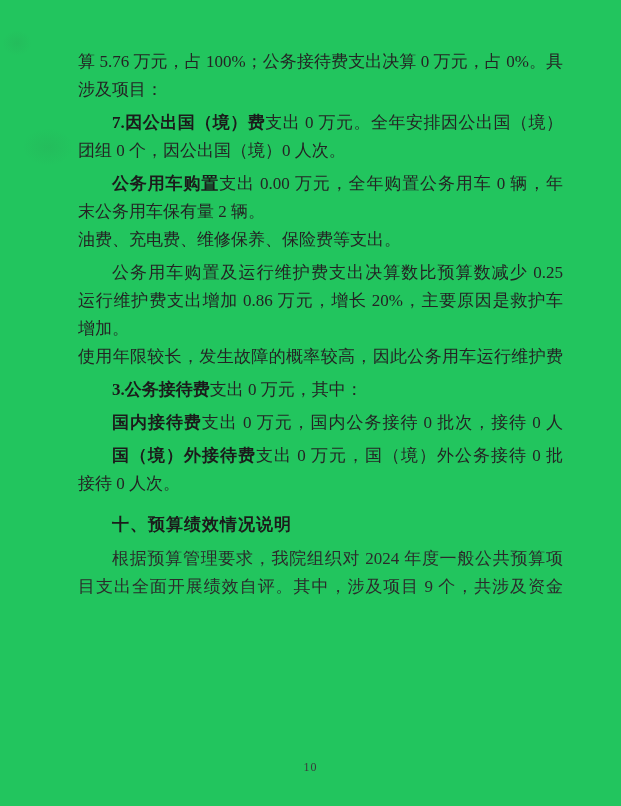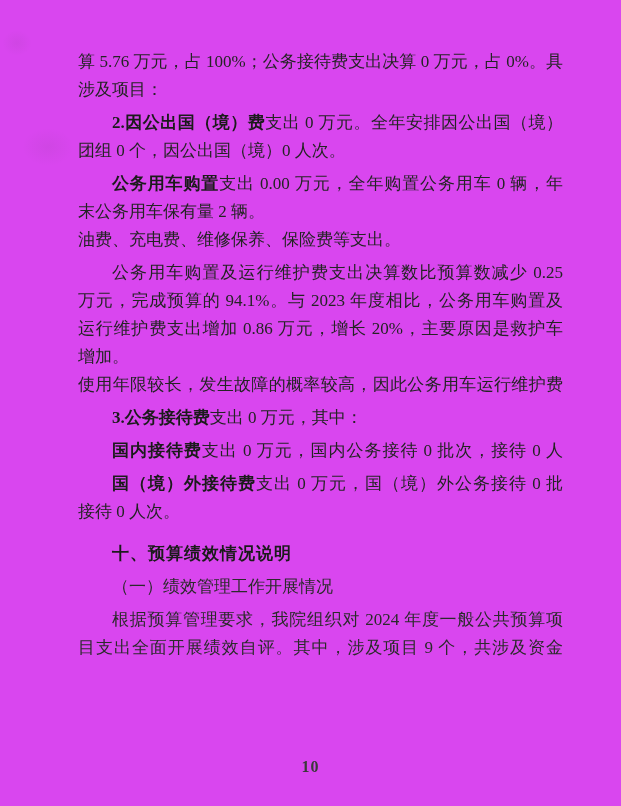--- a/index.html
+++ b/index.html
@@ -8,21 +8,21 @@
     background: #ffffff;
   }
   body {
     width: 621px;
     height: 806px;
   }
   .page {
     position: relative;
     width: 621px;
     height: 806px;
-    background: #d946ef;
+    background: #22c55e;
     overflow: hidden;
     font-family: "Liberation Serif", "DejaVu Serif", serif;
     color: #242424;
   }
   
   .smudge {
     position: absolute;
     pointer-events: none;
     background: radial-gradient(ellipse at center, rgba(60,60,60,0.06), rgba(60,60,60,0.0) 70%);
   }
@@ -48,65 +48,62 @@
   }
   .line.indent {
     padding-left: 34px;
     margin-top: 5px;
   }
   .line .seg.bold {
     font-weight: bold;
     color: #1b1b1b;
   }
   .line.heading {
-    font-family: Liberation Serif, serif;
+    font-family: Liberation Mono, monospace;
     font-weight: 600;
     color: #1c1c1c;
     letter-spacing: 1px;
     margin-top: 14px;
   }
   .line.kaiti {
     color: #2b2b2b;
   }
   .page-number {
     position: absolute;
     left: 0;
     right: 0;
     top: 759px;
     text-align: center;
-    font-size: 16px;
+    font-size: 12px;
     line-height: 16px;
     color: #3a3a3a;
     letter-spacing: 1px;
     font-family: "Liberation Serif", "DejaVu Serif", serif;
-    font-weight: bold;
   }
 </style>
 </head>
 <body>
 
 <div class="page">
   <div class="smudge s1"></div>
   <div class="smudge s2"></div>
   <div class="text-block">
       <div class="line body just"><span class="seg">算 5.76 万元，占 100%；公务接待费支出决算 0 万元，占 0%。具</span></div>
       <div class="line body"><span class="seg">涉及项目：</span></div>
-      <div class="line body indent just"><span class="seg bold">2.因公出国（境）费</span><span class="seg">支出 0 万元。全年安排因公出国（境）</span></div>
+      <div class="line body indent just"><span class="seg bold">7.因公出国（境）费</span><span class="seg">支出 0 万元。全年安排因公出国（境）</span></div>
       <div class="line body"><span class="seg">团组 0 个，因公出国（境）0 人次。</span></div>
       <div class="line body indent just"><span class="seg bold">公务用车购置</span><span class="seg">支出 0.00 万元，全年购置公务用车 0 辆，年</span></div>
       <div class="line body"><span class="seg">末公务用车保有量 2 辆。</span></div>
       <div class="line body"><span class="seg">油费、充电费、维修保养、保险费等支出。</span></div>
       <div class="line body indent just"><span class="seg">公务用车购置及运行维护费支出决算数比预算数减少 0.25</span></div>
-      <div class="line body just"><span class="seg">万元，完成预算的 94.1%。与 2023 年度相比，公务用车购置及</span></div>
       <div class="line body just"><span class="seg">运行维护费支出增加 0.86 万元，增长 20%，主要原因是救护车</span></div>
       <div class="line body"><span class="seg">增加。</span></div>
       <div class="line body just"><span class="seg">使用年限较长，发生故障的概率较高，因此公务用车运行维护费</span></div>
       <div class="line body indent"><span class="seg bold">3.公务接待费</span><span class="seg">支出 0 万元，其中：</span></div>
       <div class="line body indent just"><span class="seg bold">国内接待费</span><span class="seg">支出 0 万元，国内公务接待 0 批次，接待 0 人次；</span></div>
       <div class="line body indent just"><span class="seg bold">国（境）外接待费</span><span class="seg">支出 0 万元，国（境）外公务接待 0 批次，</span></div>
       <div class="line body"><span class="seg">接待 0 人次。</span></div>
       <div class="line heading indent"><span class="seg bold">十、预算绩效情况说明</span></div>
-      <div class="line kaiti indent"><span class="seg">（一）绩效管理工作开展情况</span></div>
       <div class="line kaiti indent just"><span class="seg">根据预算管理要求，我院组织对 2024 年度一般公共预算项</span></div>
       <div class="line kaiti just"><span class="seg">目支出全面开展绩效自评。其中，涉及项目 9 个，共涉及资金</span></div>
     </div>
   <div class="page-number">10</div>
 </div>
 
 </body></html>

